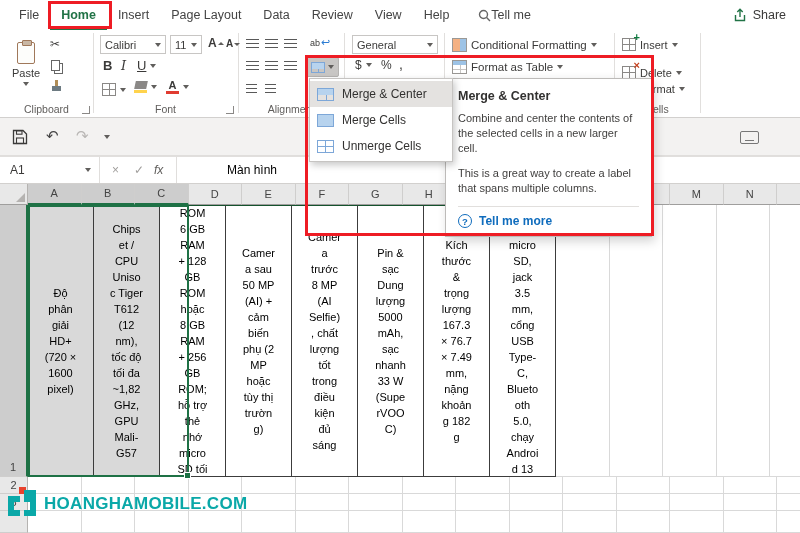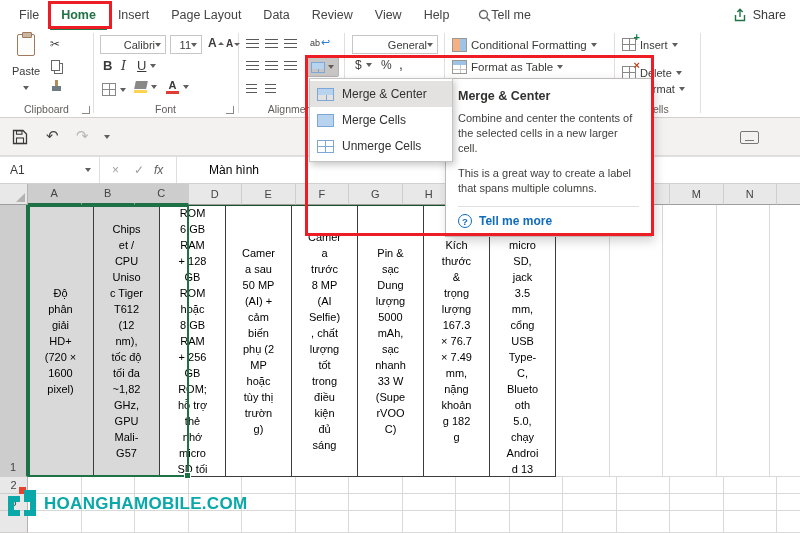--- a/index.html
+++ b/index.html
@@ -13,24 +13,24 @@
   .tellme { display:flex; align-items:center; margin-left:18px; color:#444; }
   .share { margin-left:auto; margin-right:14px; display:flex; align-items:center; gap:6px; color:#3b3a39; }
 
   
   .ribbon { position:absolute; left:0; top:30px; width:800px; height:88px; background:#fff; border-bottom:1px solid #d2d0ce; font-size:11px; color:#3b3a39; }
   .vsep { position:absolute; top:3px; width:1px; height:80px; background:#e1dfdd; }
   .rbtn { position:absolute; display:flex; align-items:center; gap:4px; white-space:nowrap; }
   .caret { width:0; height:0; border-left:3.5px solid transparent; border-right:3.5px solid transparent; border-top:4px solid #605e5c; display:inline-block; }
   .caretup { width:0; height:0; border-left:3px solid transparent; border-right:3px solid transparent; border-bottom:3.5px solid #605e5c; display:inline-block; }
   .caretdn { width:0; height:0; border-left:3px solid transparent; border-right:3px solid transparent; border-top:3.5px solid #605e5c; display:inline-block; }
-  .combo { position:absolute; height:19px; border:1px solid #c8c6c4; background:#fff; display:flex; align-items:center; justify-content:flex-end; padding:0 4px; }
+  .combo { position:absolute; height:19px; border:1px solid #c8c6c4; background:#fff; display:flex; align-items:center; justify-content:space-between; padding:0 4px; }
   .grplabel { position:absolute; top:73px; font-size:10.5px; color:#605e5c; text-align:center; }
   .launcher { position:absolute; top:76px; width:8px; height:8px; border-right:1px solid #8a8886; border-bottom:1px solid #8a8886; }
-  .bigbtn { position:absolute; display:flex; flex-direction:column; align-items:center; gap:9px; }
+  .bigbtn { position:absolute; display:flex; flex-direction:column; align-items:center; gap:3px;margin-top:8px; }
   .pressed { background:#c8c6c4; border:1px solid #b5b3b1; border-radius:2px; }
 
   
   .clip { width:18px; height:22px; border:1.5px solid #a0785a; border-radius:2px; position:relative; background:#fdfdfb; }
   .clip:before { content:""; position:absolute; left:3.5px; top:-3px; width:8px; height:4px; background:#c9b7a4; border:1px solid #a0785a; border-radius:1px; }
   .copyico { width:9px; height:11px; border:1px solid #666; background:#fff; box-shadow:3px 3px 0 -1px #fff, 3px 3px 0 0 #666; }
   .brush { width:13px; height:13px; position:relative; }
   .brush:before { content:""; position:absolute; left:5px; top:0; width:3px; height:6px; background:#b08d57; }
   .brush:after { content:""; position:absolute; left:2px; top:6px; width:9px; height:5px; background:#6d7b82; }
   .hb { width:13px; height:9px; background:repeating-linear-gradient(to bottom,#595959 0 1.3px,transparent 1.3px 3.8px); }
@@ -55,21 +55,21 @@
   
   .qat { position:absolute; left:0; top:118px; width:800px; height:38px; background:#f3f2f1; border-bottom:1px solid #e0dedc; }
   .qicon { position:absolute; font-size:15px; color:#444; }
   .disp { position:absolute; left:740px; top:13px; width:19px; height:13px; border:1.3px solid #777; border-radius:2px; background:linear-gradient(#777,#777) 50% 80%/9px 1.3px no-repeat; }
 
   
   .fbar { position:absolute; left:0; top:156px; width:800px; height:28px; background:#fff; border-top:1px solid #e1dfdd; border-bottom:1px solid #d2d0ce; font-size:12px; color:#3b3a39; }
   .namebox { position:absolute; left:0; top:0; width:100px; height:100%; border-right:1px solid #e0dedc; display:flex; align-items:center; padding:0 8px 0 10px; justify-content:space-between; }
   .fbtn { position:absolute; top:0; height:100%; display:flex; align-items:center; color:#a19f9d; }
   .fx { font-family:Liberation Sans, sans-serif; font-style:italic; color:#605e5c; }
-  .fcontent { position:absolute; left:176px; top:0; right:0; height:100%; border-left:1px solid #e0dedc; line-height:26px; padding-left:32px; color:#000; }
+  .fcontent { position:absolute; left:176px; top:0; right:0; height:100%; border-left:1px solid #e0dedc; line-height:26px; padding-left:50px; color:#000; }
 
   
   .sheet { position:absolute; left:0; top:184px; width:800px; height:349px; background:#fff; }
   .hdr { display:flex; height:21px; }
   .corner { width:28px; flex:none; background:#e8e8e8; border-right:1px solid #b5b3b1; border-bottom:1px solid #9f9e9d; position:relative; }
   .corner:after { content:""; position:absolute; right:2px; bottom:2px; border-style:solid; border-width:0 0 9px 9px; border-color:transparent transparent #b5b3b1 transparent; }
   .colh { width:53.5px; flex:none; text-align:center; line-height:20px; font-size:11px; color:#444; background:#e8e8e8; border-right:1px solid #cfcecd; border-bottom:1px solid #9f9e9d; }
   .colh.sel { background:#cdcdcd; border-bottom:2px solid #1e7145; line-height:19px; }
   .hfill { flex:1; background:#e8e8e8; border-bottom:1px solid #9f9e9d; }
   .grow { display:flex; }

